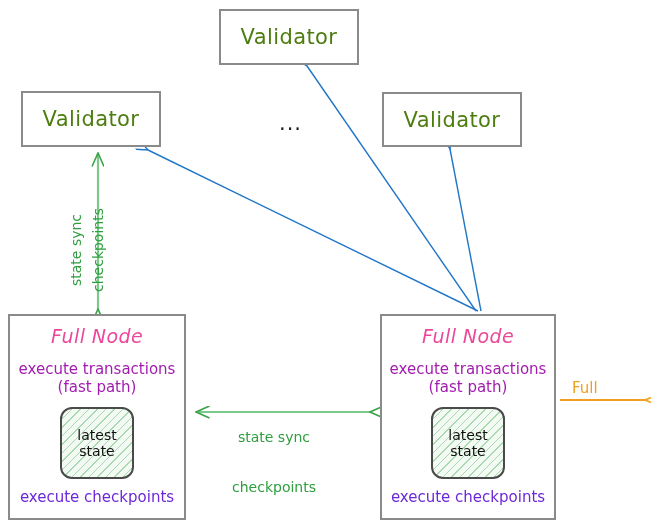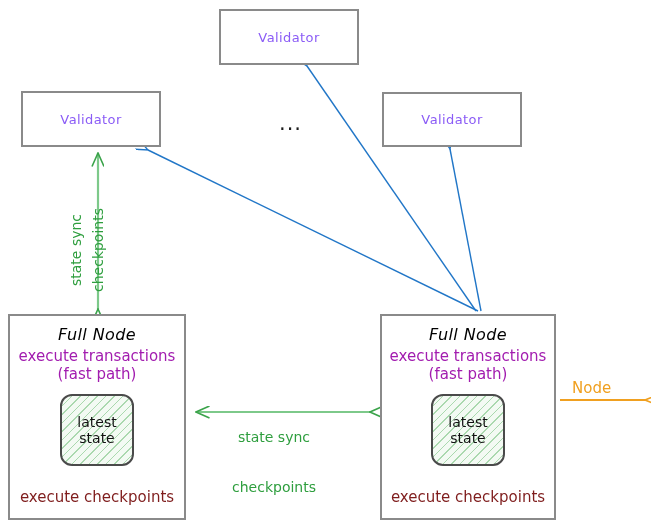--- a/index.html
+++ b/index.html
@@ -27,36 +27,36 @@
     box-sizing: border-box;
     border: 2px solid #8a8a8a;
     background: #ffffff;
   }
   .validator-box {
     display: flex;
     align-items: center;
     justify-content: center;
   }
   .validator-label {
-    font-size: 13px;
-    color: #8b5cf6;
+    font-size: 21px;
+    color: #4d7c0f;
     letter-spacing: 0.4px;
   }
   .fullnode-box {
     display: flex;
     flex-direction: column;
     align-items: center;
     padding-top: 9px;
   }
   .fullnode-title {
-    font-size: 16px;
-    color: #000000;
+    font-size: 19px;
+    color: #ec4899;
     font-style: italic;
     letter-spacing: 0.4px;
-    margin-bottom: 4px;
+    margin-bottom: 14px;
   }
   .fullnode-blue {
     font-size: 15px;
     color: #a21caf;
     text-align: center;
     line-height: 1.18;
   }
   .state-box {
     position: relative;
     width: 74px;
@@ -78,21 +78,21 @@
     justify-content: center;
     box-sizing: border-box;
   }
   .state-line {
     font-size: 14px;
     color: #111111;
     line-height: 1.15;
   }
   .fullnode-green {
     font-size: 15px;
-    color: #7f1d1d;
+    color: #6d28d9;
     margin-top: auto;
     margin-bottom: 12px;
   }
   .ellipsis {
     position: absolute;
     font-size: 21px;
     color: #1c1c1c;
     letter-spacing: 1px;
     line-height: 1;
   }
@@ -200,15 +200,15 @@
   <div class="vert-label" style="left:84px; top:270px;">state sync</div>
 
   <div class="vert-label" style="left:106px; top:276px;">checkpoints</div>
 
   <div class="edge-label lbl-green" style="left:232px; top:395px; text-align:center;">
     <div>state sync</div>
     <div>checkpoints</div>
   </div>
 
 
-  <div class="edge-label lbl-orange" style="left:572px; top:379px; font-size:15px;">Node</div>
+  <div class="edge-label lbl-orange" style="left:572px; top:379px; font-size:15px;">Full</div>
 
 </div>
 
 </body></html>

